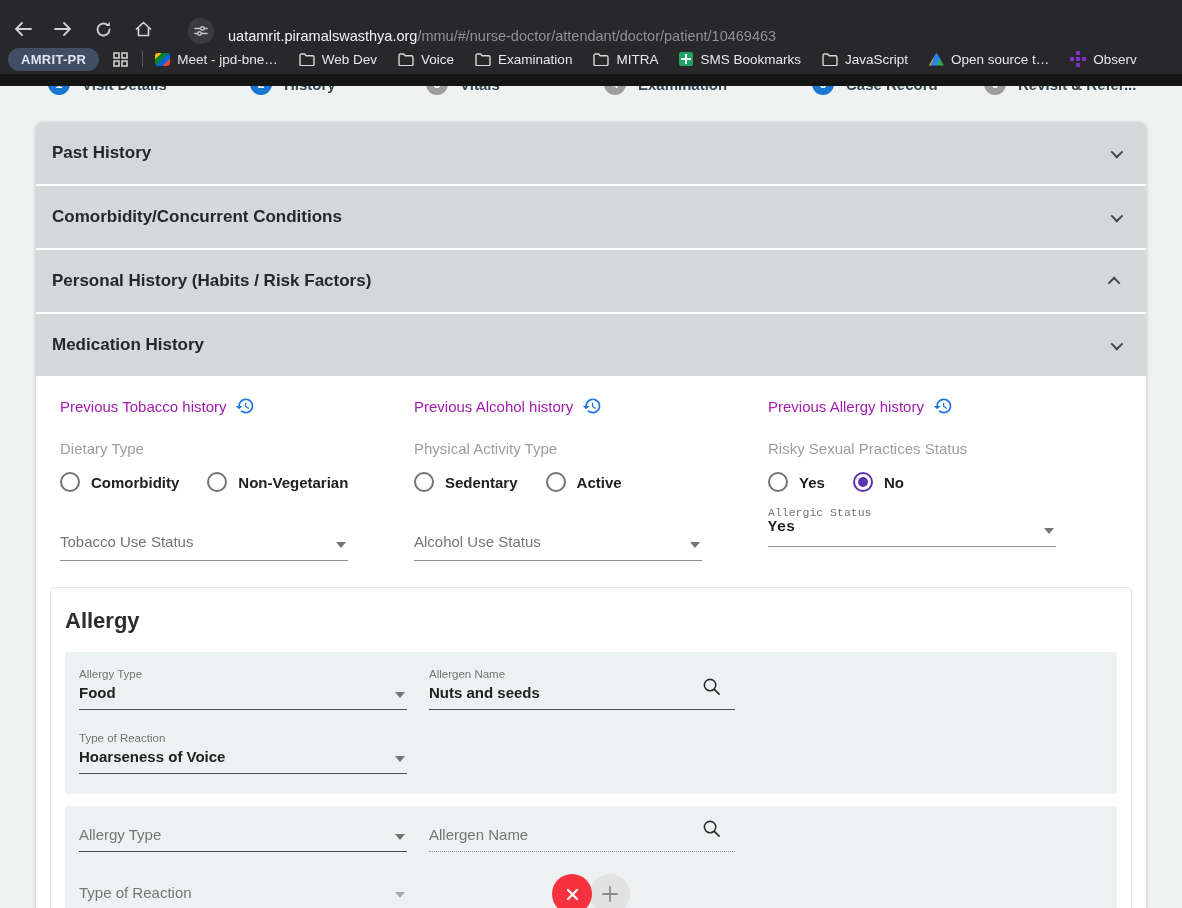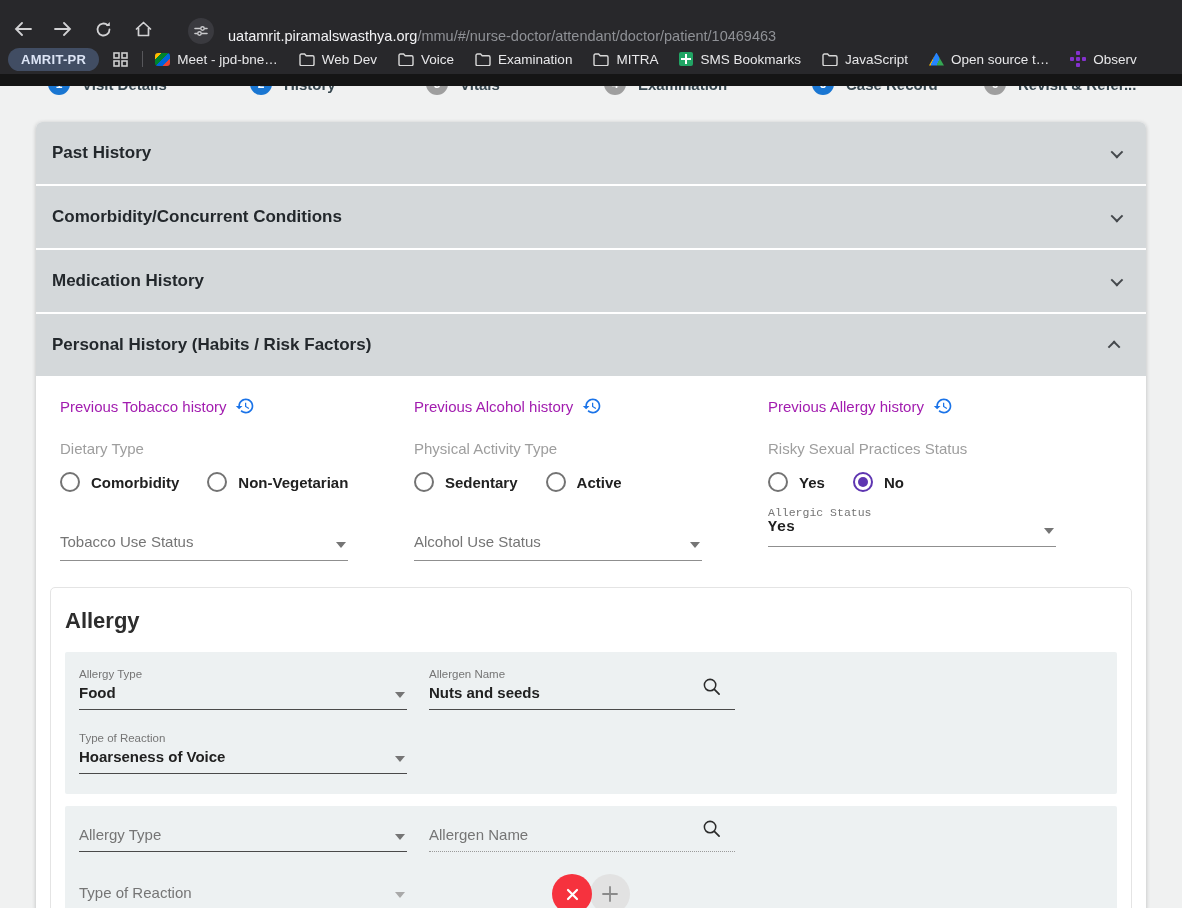--- a/index.html
+++ b/index.html
@@ -233,27 +233,27 @@
       <span class="t">Past History</span>
       <span class="chev down"></span>
     </div>
 
     <div class="acc-header">
       <span class="t">Comorbidity/Concurrent Conditions</span>
       <span class="chev down"></span>
     </div>
 
     <div class="acc-header">
+      <span class="t">Personal History (Habits / Risk Factors)</span>
+      <span class="chev up"></span>
+    </div>
+
+    <div class="acc-header">
       <span class="t">Medication History</span>
       <span class="chev down"></span>
-    </div>
-
-    <div class="acc-header">
-      <span class="t">Personal History (Habits / Risk Factors)</span>
-      <span class="chev up"></span>
     </div>
 
     <div class="acc-content">
       <div class="ph-grid">
 
         <div class="ph-col">
           <div class="ph-header">
             <span>Previous Tobacco history</span>
             <svg width="20" height="20" viewBox="0 0 24 24">
                 <path fill="#1a73e8" d="M13 3c-4.97 0-9 4.03-9 9H1l3.89 3.89.07.14L9 12H6c0-3.87 3.13-7 7-7s7 3.13 7 7-3.13 7-7 7c-1.93 0-3.68-.79-4.94-2.06l-1.42 1.42C8.27 19.99 10.51 21 13 21c4.97 0 9-4.03 9-9s-4.03-9-9-9zm-1 5v5l4.28 2.54.72-1.21-3.5-2.08V8H12z"></path>

